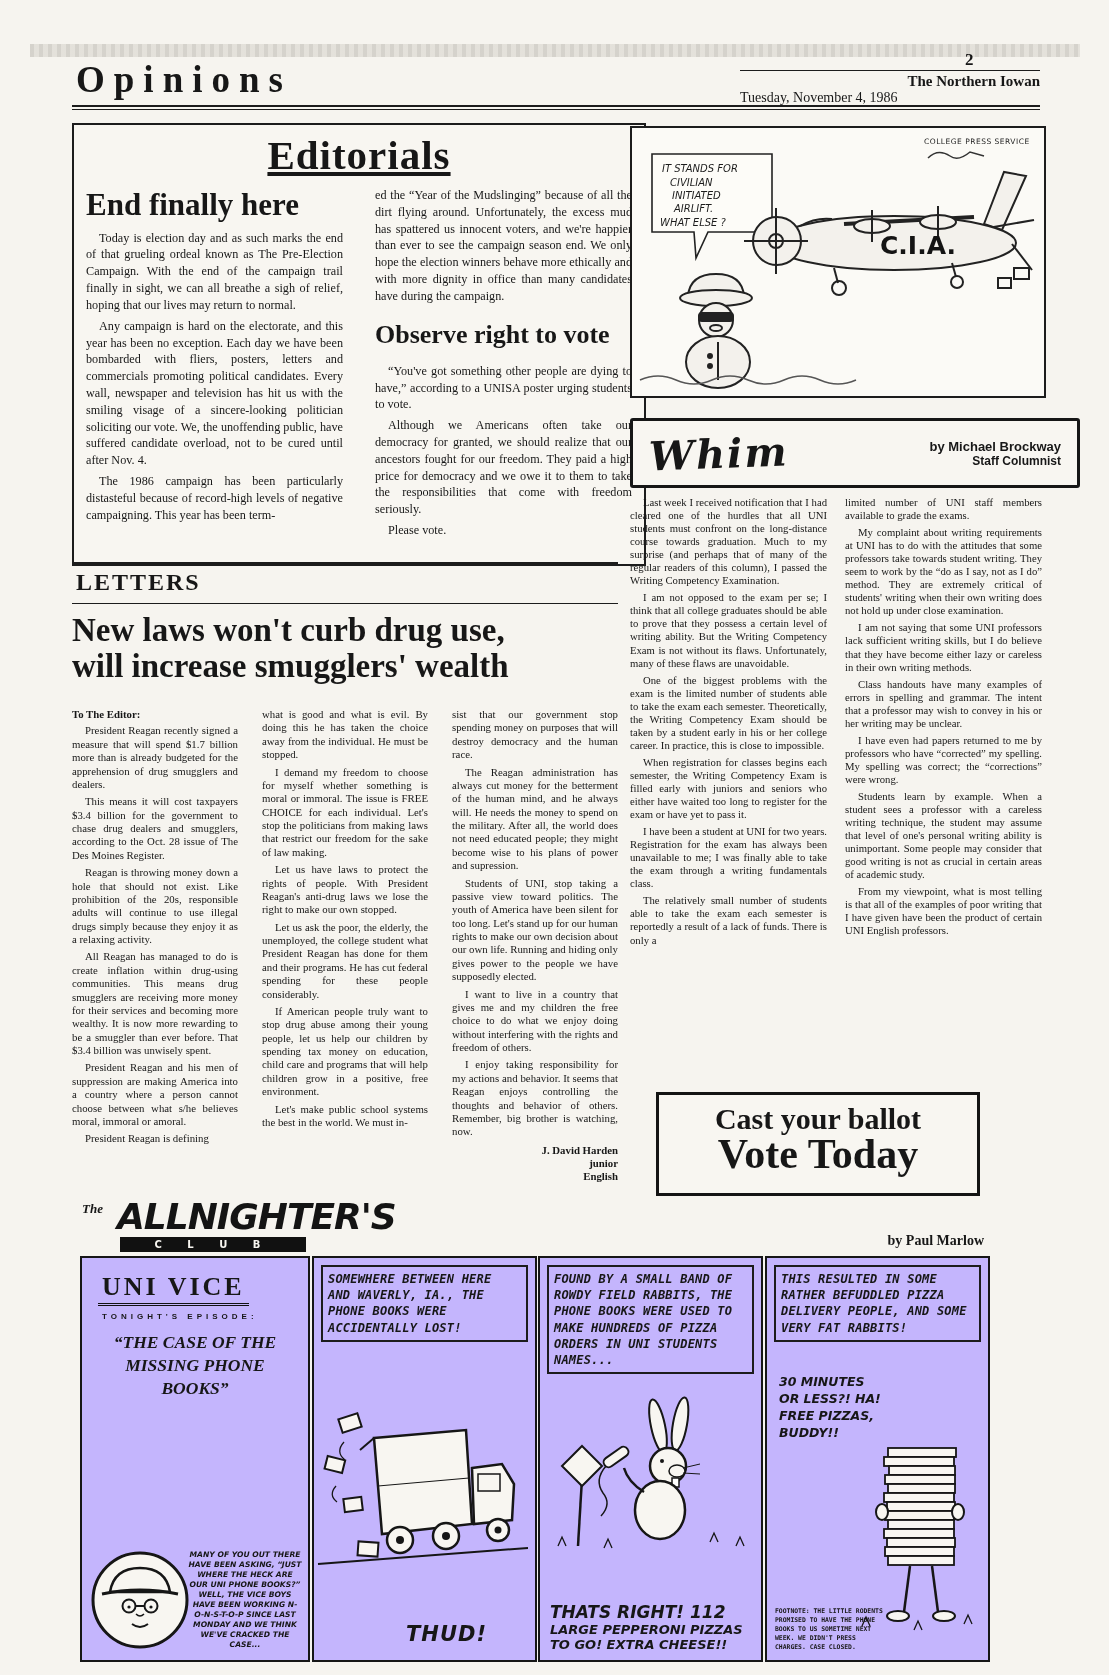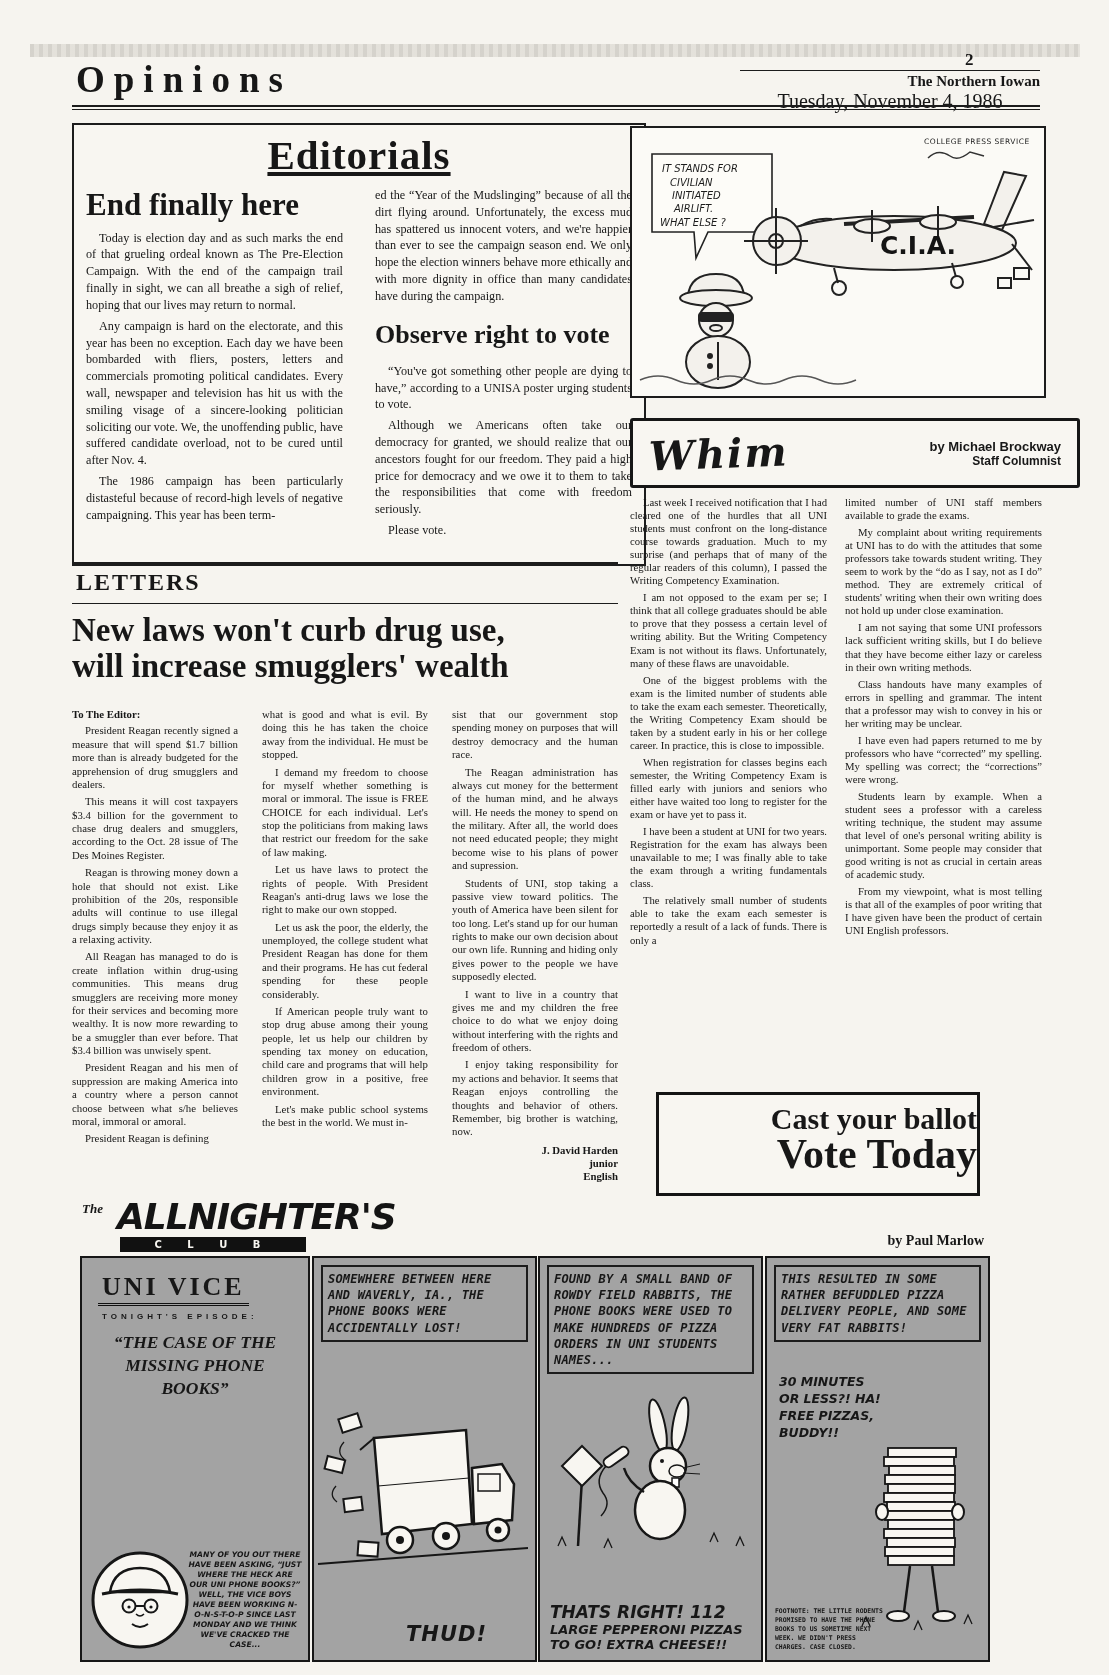--- a/index.html
+++ b/index.html
@@ -6,36 +6,36 @@
   body{background:#767676;font-family:"Liberation Serif",serif}
   .page{position:relative;width:1109px;height:1675px;margin:0 auto;background:#f6f4ef;color:#171717;overflow:hidden}
   .abs{position:absolute}
   .rule{position:absolute;background:#1c1c1c}
   .news p{margin:0 0 4px;text-align:justify;text-indent:13px}
   .news p.noind{text-indent:0}
   .t-ed{font-size:12.2px;line-height:1.38}
   .t-md{font-size:10.8px;line-height:1.24}
   .t-whim{font-size:10.7px;line-height:1.22}
   .boxed{border:2px solid #1c1c1c}
-  .panel{position:absolute;top:1256px;height:402px;border:2.5px solid #161616;overflow:hidden;background:#a3a3a3}
+  .panel{position:absolute;top:1256px;height:402px;border:2.5px solid #161616;overflow:hidden;background:#c4b5fd}
   .caption{border:2px solid #1c1c1c;margin:7px 7px 4px;padding:4px 5px;font-family:"DejaVu Sans Mono",monospace;font-style:italic;font-weight:bold;font-size:12px;line-height:1.35;letter-spacing:.2px}
   svg text{font-family:"DejaVu Sans",sans-serif}
 </style>
 </head>
 <body>
 
 <div class="page">
 
   <div class="abs" style="left:30px;top:44px;width:1050px;height:13px;background:repeating-linear-gradient(90deg,#c7c4bd 0 4px,#dcd9d2 4px 9px);opacity:.7"></div>
 
   <div class="abs" style="left:76px;top:58px;font-size:37px;font-weight:bold;letter-spacing:9px">Opinions</div>
   <div class="abs" style="left:965px;top:50px;font-size:17px;font-weight:bold">2</div>
   <div class="rule" style="left:740px;top:70px;width:300px;height:1px"></div>
   <div class="abs" style="left:740px;top:73px;width:300px;text-align:right;font-size:15px;font-weight:bold">The Northern Iowan</div>
-  <div class="abs" style="left:740px;top:90px;width:300px;text-align:center;font-size:20px">Tuesday, November 4, 1986</div>
+  <div class="abs" style="left:740px;top:90px;width:300px;text-align:left;font-size:14px">Tuesday, November 4, 1986</div>
   <div class="rule" style="left:72px;top:105px;width:968px;height:2px"></div>
   <div class="rule" style="left:72px;top:109px;width:968px;height:1px"></div>
 
   <div class="abs boxed" style="left:72px;top:123px;width:546px;height:427px;padding:6px 12px;overflow:hidden;background:#f8f6f1">
     <div style="text-align:center;font-size:41px;font-weight:bold;text-decoration:underline;letter-spacing:1px">Editorials</div>
     <div style="display:flex;gap:32px;margin-top:8px">
       <div class="news t-ed" style="flex:1;overflow:hidden">
         <div style="font-size:31px;font-weight:bold;line-height:1.05;margin:2px 0 8px">End finally here</div>
         <p>Today is election day and as such marks the end of that grueling ordeal known as The Pre-Election Campaign. With the end of the campaign trail finally in sight, we can all breathe a sigh of relief, hoping that our lives may return to normal.</p>
         <p>Any campaign is hard on the electorate, and this year has been no exception. Each day we have been bombarded with fliers, posters, letters and commercials promoting political candidates. Every wall, newspaper and television has hit us with the smiling visage of a sincere-looking politician soliciting our vote. We, the unoffending public, have suffered candidate overload, not to be cured until after Nov. 4.</p>
@@ -165,21 +165,21 @@
       <p>I want to live in a country that gives me and my children the free choice to do what we enjoy doing without interfering with the rights and freedom of others.</p>
       <p>I enjoy taking responsibility for my actions and behavior. It seems that Reagan enjoys controlling the thoughts and behavior of others. Remember, big brother is watching, now.</p>
       <div style="text-align:right;font-weight:bold;margin-top:5px">
         <div>J. David Harden</div>
         <div>junior</div>
         <div>English</div>
       </div>
     </div>
   </div>
 
-  <div class="abs" style="left:656px;top:1092px;width:318px;height:98px;border:3px solid #141414;text-align:right;background:#f8f6f1">
+  <div class="abs" style="left:656px;top:1092px;width:318px;height:98px;border:3px solid #141414;text-align:center;background:#f8f6f1">
     <div style="font-size:30px;font-weight:bold;margin-top:7px">Cast your ballot</div>
     <div style="font-size:42px;font-weight:bold;margin-top:-6px">Vote Today</div>
   </div>
 
   <div class="abs" style="left:82px;top:1196px;width:260px">
     <div style="display:flex;align-items:flex-end;gap:14px">
       <span style="font-style:italic;font-weight:bold;font-size:13px;padding-bottom:20px">The</span>
       <span style="font-style:italic;font-weight:900;font-size:36px;font-family:'DejaVu Sans',sans-serif;color:#141414;letter-spacing:-1px">ALLNIGHTER'S</span>
     </div>
     <div style="width:186px;height:15px;background:#111;color:#f8f6f1;text-align:center;font-family:'DejaVu Sans',sans-serif;font-weight:bold;font-size:10px;letter-spacing:11px;line-height:15px;margin-left:38px">C L U B</div>

